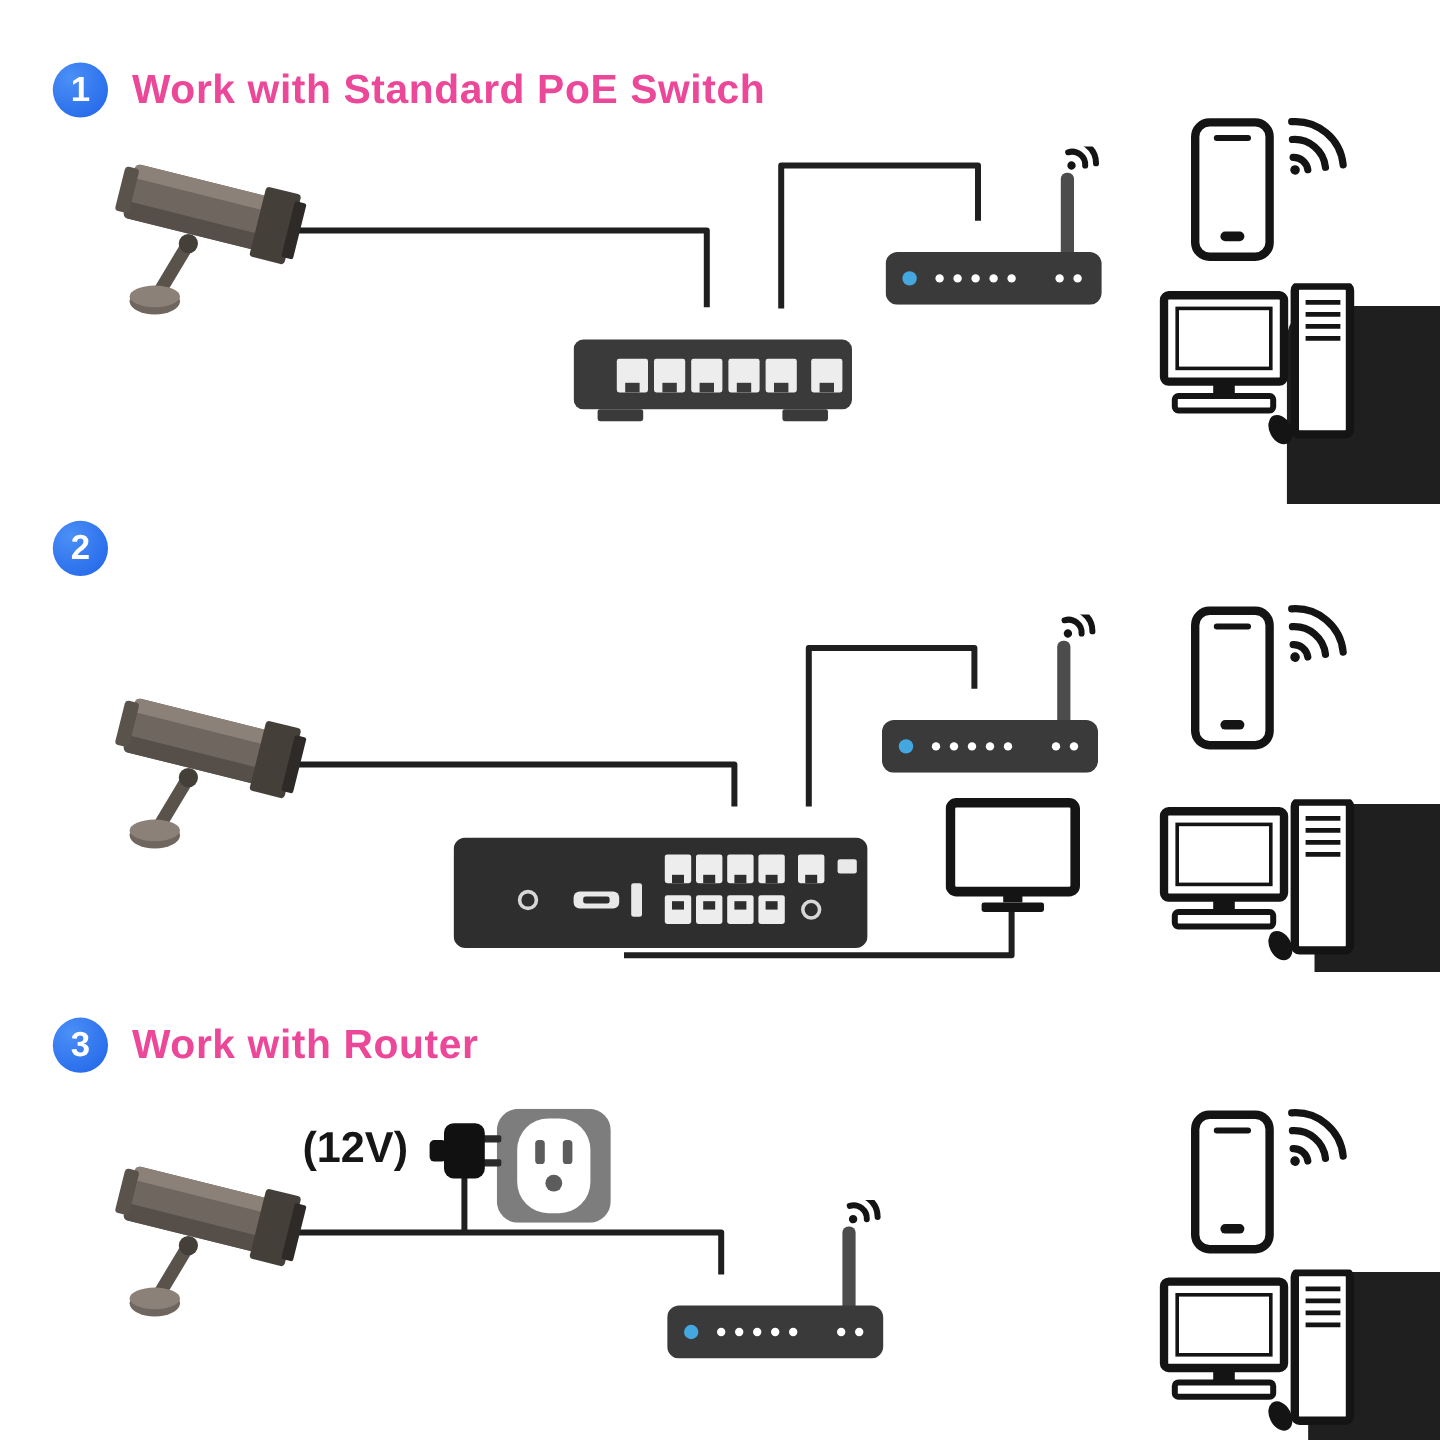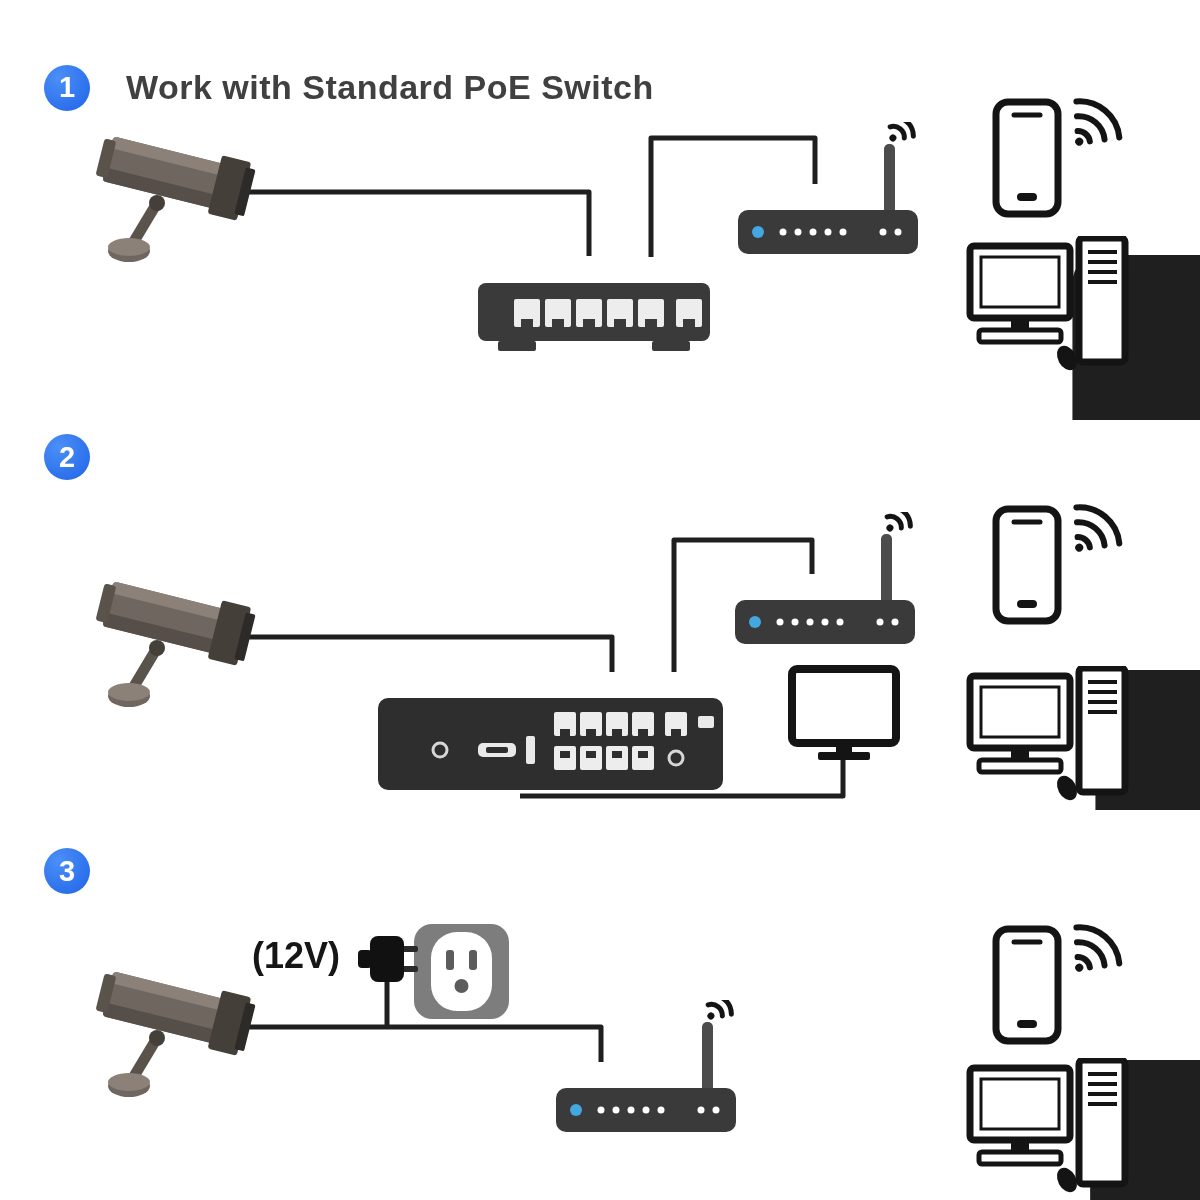--- a/index.html
+++ b/index.html
@@ -2,21 +2,21 @@
 <html><head>
 <meta charset="utf-8">
 <style>
   html,body{margin:0;padding:0;background:#ffffff;}
   #canvas{position:relative;width:1200px;height:1200px;background:#ffffff;overflow:hidden;
           font-family:"Liberation Sans",sans-serif;}
   .section-header{position:absolute;left:44px;display:flex;align-items:center;gap:20px;}
   .num-badge{width:46px;height:46px;border-radius:50%;
              background:radial-gradient(circle at 32% 28%, #4b8ff7, #1f63e8);
              color:#fff;font-weight:700;font-size:29px;display:flex;align-items:center;justify-content:center;}
-  .section-title{margin:16px;font-size:34px;font-weight:700;color:#404040;letter-spacing:.5px;}
+  .section-title{margin:0;font-size:34px;font-weight:700;color:#ec4899;letter-spacing:.5px;}
   .diagram{position:absolute;left:0;width:1200px;}
   svg text{font-family:"Liberation Sans",sans-serif;}
 </style>
 </head>
 <body>
 
 <div id="canvas">
 
   <svg style="position:absolute;width:0;height:0" aria-hidden="true">
     <defs>
@@ -203,20 +203,21 @@
     <use href="#sym-monitor" x="788" y="235" width="112" height="96"></use>
     <use href="#sym-phone" x="992" y="75" width="70" height="120"></use>
     <g transform="rotate(40 1094 100)">
       <use href="#sym-wifi" x="1062" y="72" width="64" height="56"></use>
     </g>
     <use href="#sym-desktop" x="966" y="236" width="170" height="142"></use>
   </svg>
 
   <div class="section-header" style="top:848px">
     <div class="num-badge">3</div>
+    <h2 class="section-title">Work with Router</h2>
   </div>
 
   <svg class="diagram" style="top:840px" width="1200" height="360" viewBox="0 0 1200 360">
     <g fill="none" stroke="#1f1f1f" stroke-width="5" stroke-linejoin="round">
       <polyline points="243,187 601,187 601,222"></polyline>
       <polyline points="387,140 387,187"></polyline>
     </g>
     <use href="#sym-rj45" x="593" y="220"></use>
     <text x="252" y="128" font-size="36" font-weight="bold" fill="#161616">(12V)</text>
     <use href="#sym-outlet" x="414" y="84" width="95" height="95"></use>

